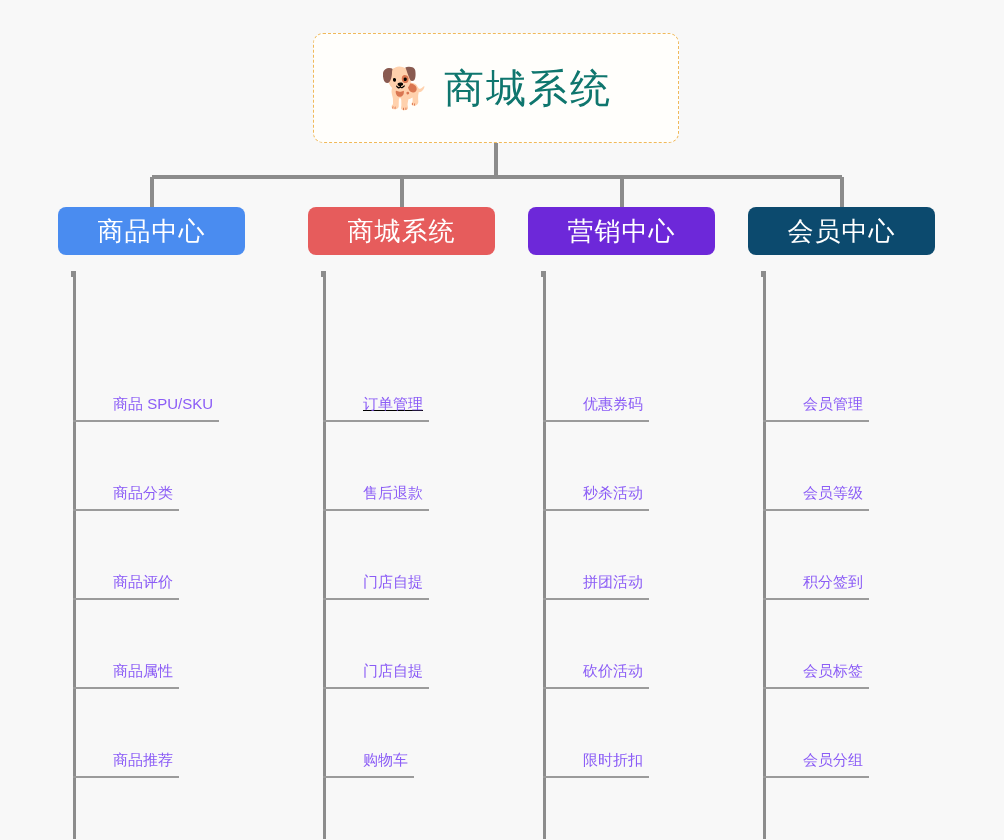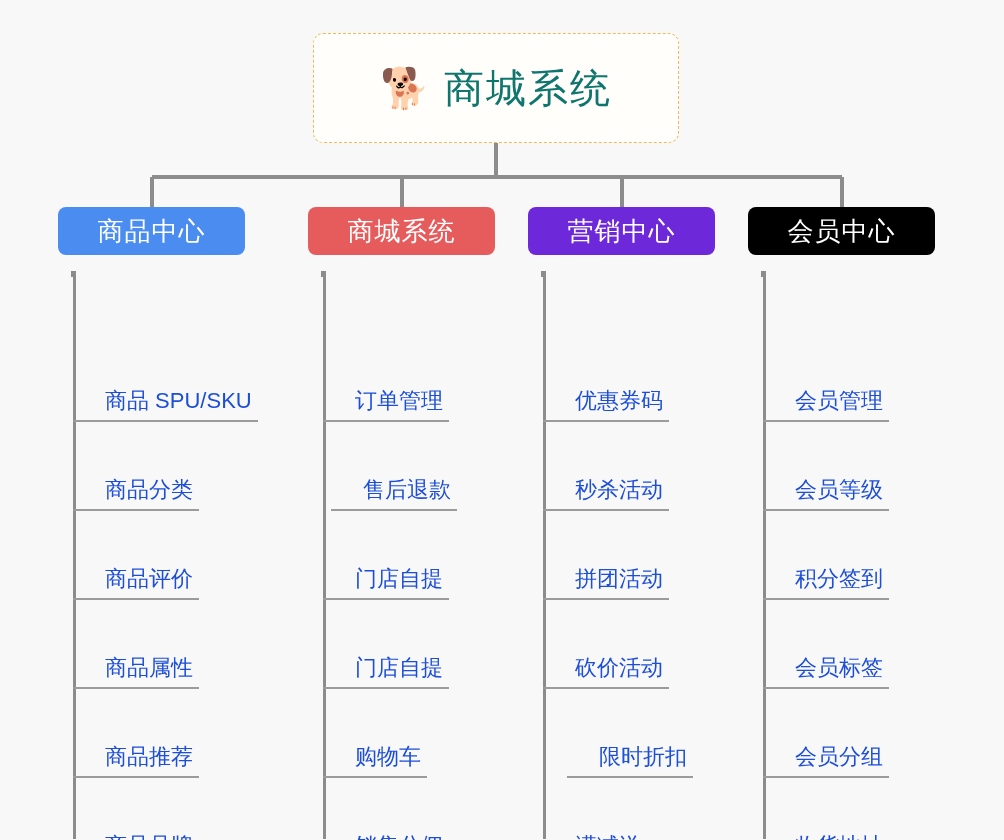--- a/index.html
+++ b/index.html
@@ -101,24 +101,25 @@
     display: flex;
     align-items: flex-end;
     justify-content: flex-start;
   }
   .leaf-inner {
     display: inline-block;
     border-bottom: 2px solid #9b9b9b;
     padding: 0 6px 6px 32px;
   }
   .leaf-label {
-    font-size: 22px;
-    color: #1d4ed8;
+    font-size: 15px;
+    color: #8b5cf6;
     line-height: 1.25;
     white-space: nowrap;
+    margin-left: 8px;
   }
 </style>
 </head>
 <body>
 
 <div id="canvas">
 
   <svg id="connectors" viewBox="0 0 1004 840" width="1004" height="840" aria-hidden="true">
     <g id="connector-group" stroke="#8c8c8c" stroke-width="4" fill="none" stroke-linecap="butt">
         <line x1="496" y1="143" x2="496" y2="177"></line>
@@ -162,24 +163,24 @@
         </div>
         <div class="leaf" style="top: 571px;">
           <span class="leaf-inner"><span class="leaf-label">商品品牌</span></span>
         </div>
       </div>
       <div class="column" style="left: 308px;">
         <div class="cat-box" style="width: 187px; background: rgb(230, 92, 92);">
           <span class="cat-label">商城系统</span>
         </div>
         <div class="rail" style="top: 64px; height: 568px; background: rgb(140, 140, 140);"></div>
-        <div class="leaf" style="top: 126px;">
+        <div class="leaf" style="top: 126px; text-decoration: underline;">
           <span class="leaf-inner"><span class="leaf-label">订单管理</span></span>
         </div>
-        <div class="leaf" style="top: 215px; padding-left: 8px;">
+        <div class="leaf" style="top: 215px;">
           <span class="leaf-inner"><span class="leaf-label">售后退款</span></span>
         </div>
         <div class="leaf" style="top: 304px;">
           <span class="leaf-inner"><span class="leaf-label">门店自提</span></span>
         </div>
         <div class="leaf" style="top: 393px;">
           <span class="leaf-inner"><span class="leaf-label">门店自提</span></span>
         </div>
         <div class="leaf" style="top: 482px;">
           <span class="leaf-inner"><span class="leaf-label">购物车</span></span>
@@ -198,29 +199,29 @@
         </div>
         <div class="leaf" style="top: 215px;">
           <span class="leaf-inner"><span class="leaf-label">秒杀活动</span></span>
         </div>
         <div class="leaf" style="top: 304px;">
           <span class="leaf-inner"><span class="leaf-label">拼团活动</span></span>
         </div>
         <div class="leaf" style="top: 393px;">
           <span class="leaf-inner"><span class="leaf-label">砍价活动</span></span>
         </div>
-        <div class="leaf" style="top: 482px; padding-left: 24px;">
+        <div class="leaf" style="top: 482px;">
           <span class="leaf-inner"><span class="leaf-label">限时折扣</span></span>
         </div>
         <div class="leaf" style="top: 571px;">
           <span class="leaf-inner"><span class="leaf-label">满减送</span></span>
         </div>
       </div>
       <div class="column" style="left: 748px;">
-        <div class="cat-box" style="width: 187px; background: #000000;">
+        <div class="cat-box" style="width: 187px; background: #0c4a6e;">
           <span class="cat-label">会员中心</span>
         </div>
         <div class="rail" style="top: 64px; height: 568px; background: rgb(140, 140, 140);"></div>
         <div class="leaf" style="top: 126px;">
           <span class="leaf-inner"><span class="leaf-label">会员管理</span></span>
         </div>
         <div class="leaf" style="top: 215px;">
           <span class="leaf-inner"><span class="leaf-label">会员等级</span></span>
         </div>
         <div class="leaf" style="top: 304px;">

